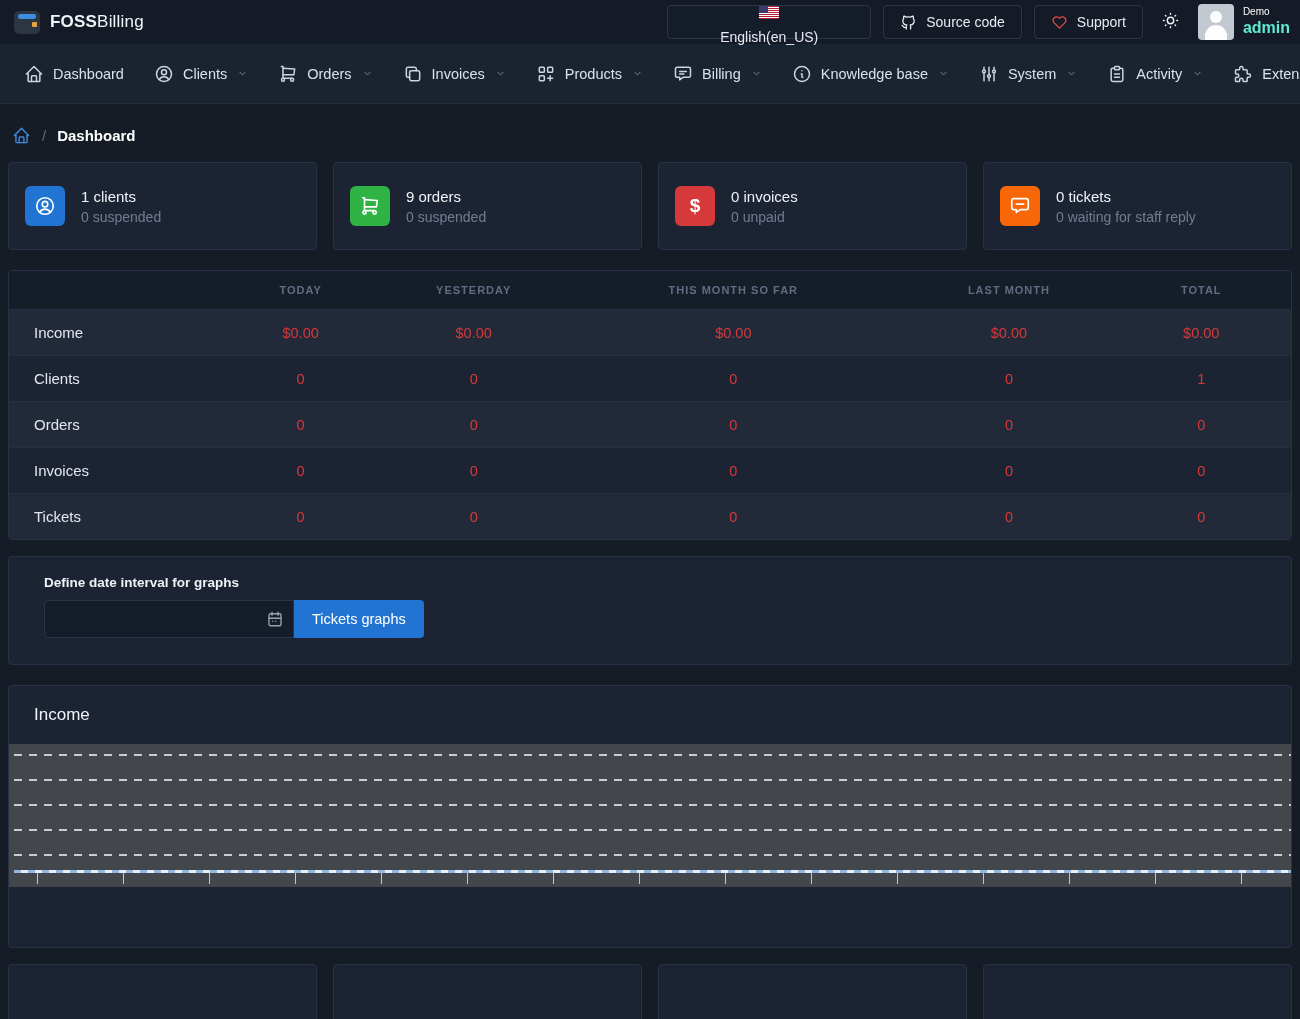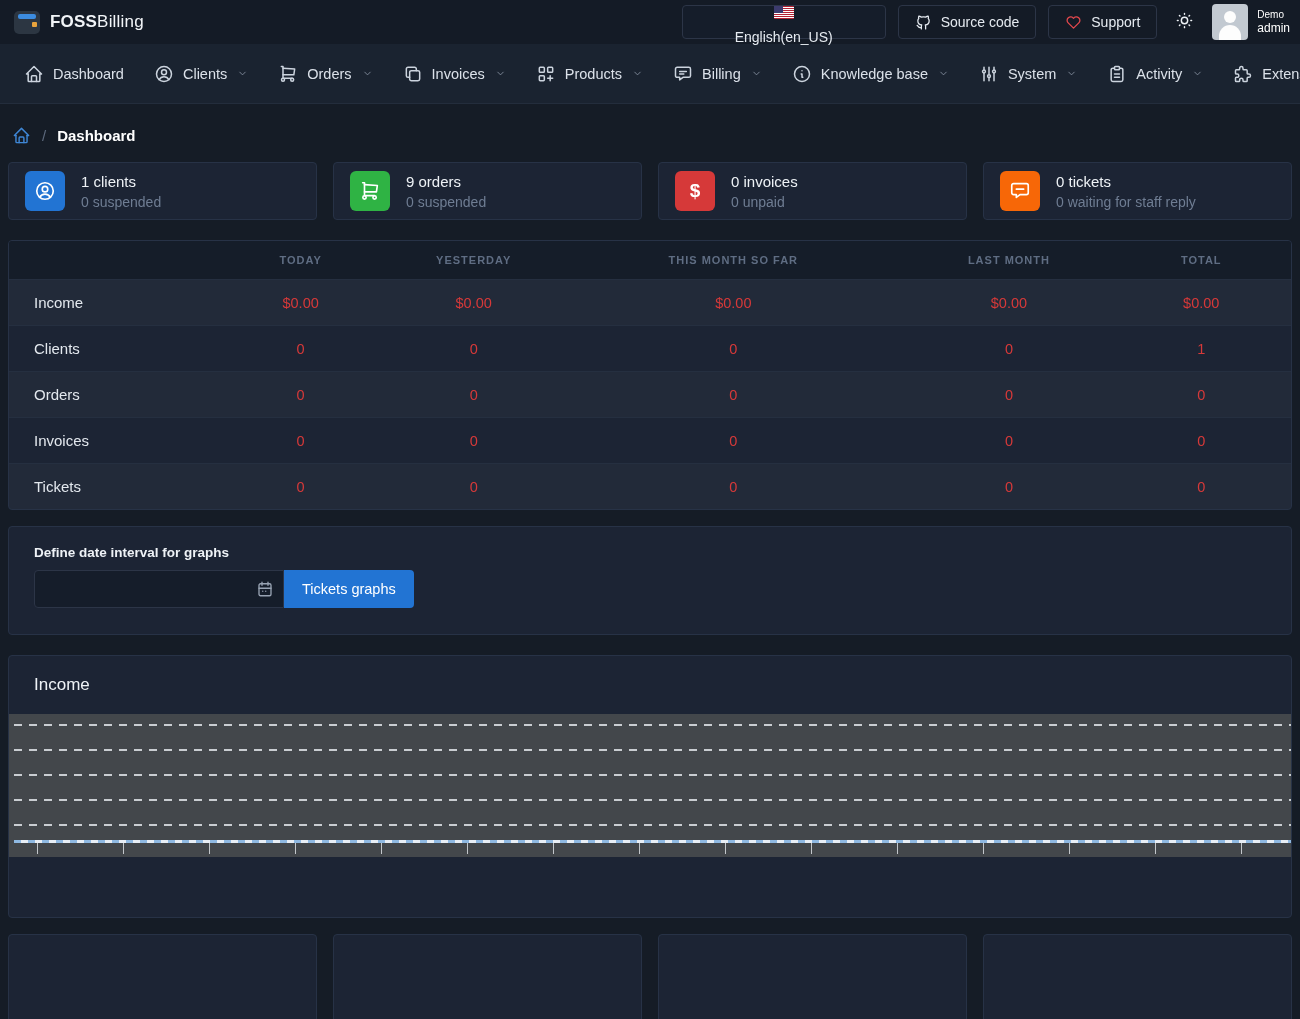--- a/index.html
+++ b/index.html
@@ -30,58 +30,58 @@
     display:flex; align-items:center; gap:9px; padding:0 16px; font-size:14px; color:#e6ebf1; cursor:pointer;text-align:center; }
   .top-btn svg { width:17px; height:17px; }
   .heart { color:#e5484d; }
   .theme-btn { background:none; border:none; color:#eef2f6; padding:0 6px; cursor:pointer; }
   .theme-btn svg { width:19px; height:19px; }
   .userbox { display:flex; align-items:center; gap:9px; cursor:pointer; }
   .avatar { width:36px; height:36px; border-radius:4px; background:#c2c9d1; position:relative; overflow:hidden; flex:0 0 auto; }
   .avatar::before { content:""; position:absolute; top:7px; left:12px; width:12px; height:12px; border-radius:50%; background:#fdfdfd; }
   .avatar::after { content:""; position:absolute; top:21px; left:7px; width:22px; height:15px; border-radius:11px 11px 0 0; background:#fdfdfd; }
   .user-name { font-size:10px; color:#fff; line-height:1.2; }
-  .user-role { font-size:12px; color:#ffffff; line-height:1.2; }
+  .user-role { font-size:16px; color:#5eead4; line-height:1.2;font-weight:bold; }
 
   
   .navbar { height:60px; background:#1a2330; border-bottom:1px solid #232d3c;
     display:flex; align-items:center; padding:0 24px; gap:30px; }
   .nav-item { display:flex; align-items:center; gap:9px; color:#dbe1e9; font-size:14.5px; cursor:pointer; white-space:nowrap; }
   .nicon { width:20px; height:20px; color:#ccd4de; flex:0 0 auto; }
   .chev { width:11px; height:11px; color:#8a95a5; margin-left:1px; }
 
   
   .content { padding:0 8px; }
   .breadcrumb { display:flex; align-items:center; gap:11px; margin:22px 4px 17px; font-size:15px; }
   .home-icon { width:19px; height:19px; color:#3f87d6; cursor:pointer; }
   .bc-sep { color:#5d6a7d; }
   .bc-current { color:#fff; font-weight:700; }
 
   .cards-row { display:grid; grid-template-columns:repeat(4,1fr); gap:16px; }
   .scard { background:#1c2434; border:1px solid #273246; border-radius:4px; padding:16px;
-    display:flex; align-items:center; gap:16px; height:58px; }
+    display:flex; align-items:center; gap:16px; height:88px; }
   .scard-icon { width:40px; height:40px; border-radius:6px; display:flex; align-items:center; justify-content:center;
     color:#fff; flex:0 0 auto; }
   .scard-icon svg { width:22px; height:22px; }
   .scard-icon .dollar { font-size:19px; font-weight:700; }
   .scard-title { font-size:15px; color:#eef2f6; margin-bottom:4px; }
   .scard-sub { font-size:14px; color:#6f7d93; }
 
   .panel { background:#1c2434; border:1px solid #273246; border-radius:4px; margin-top:20px; overflow:hidden; }
   .panel-title { padding:19px 25px; font-size:17px; color:#eef2f6; }
 
   table.stats { width:100%; border-collapse:collapse; }
   table.stats thead th { background:#151d29; color:#5f6d83; font-size:11px; letter-spacing:1px; font-weight:600;
     text-transform:uppercase; padding:13px 8px; text-align:center; }
   table.stats thead th.first { text-align:left; padding-left:25px; }
   table.stats tbody td { padding:14px 8px; font-size:14.5px; text-align:center; color:#d63939; border-top:1px solid #252f40; }
   table.stats tbody td.rowlabel { text-align:left; padding-left:25px; color:#e3e8ee; font-size:15px; }
   table.stats tbody tr:nth-child(odd) { background:rgba(255,255,255,0.028); }
 
-  .graph-panel { padding:18px 25px 26px;margin-top:16px; }
+  .graph-panel { padding:18px 35px 26px;margin-top:16px; }
   .gp-label { font-size:13.5px; font-weight:700; color:#eef2f6; margin-bottom:10px; }
   .input-group { display:flex; }
   .date-wrap { position:relative; width:250px; }
   .date-input { width:100%; height:38px; background:#151d2a; border:1px solid #2c3547; border-radius:4px 0 0 4px;
     color:#e6ebf1; padding:0 36px 0 12px; font-size:14px; outline:none; }
   .cal-icon { position:absolute; right:10px; top:10px; width:18px; height:18px; color:#98a3b3; pointer-events:none; }
   .update-btn { height:38px; background:#2274d3; color:#fff; border:none; border-radius:0 4px 4px 0;
     padding:0 18px; font-size:14.5px; cursor:pointer; font-family:"Liberation Sans",sans-serif; }
 
   .income-panel { padding-bottom:60px; }

